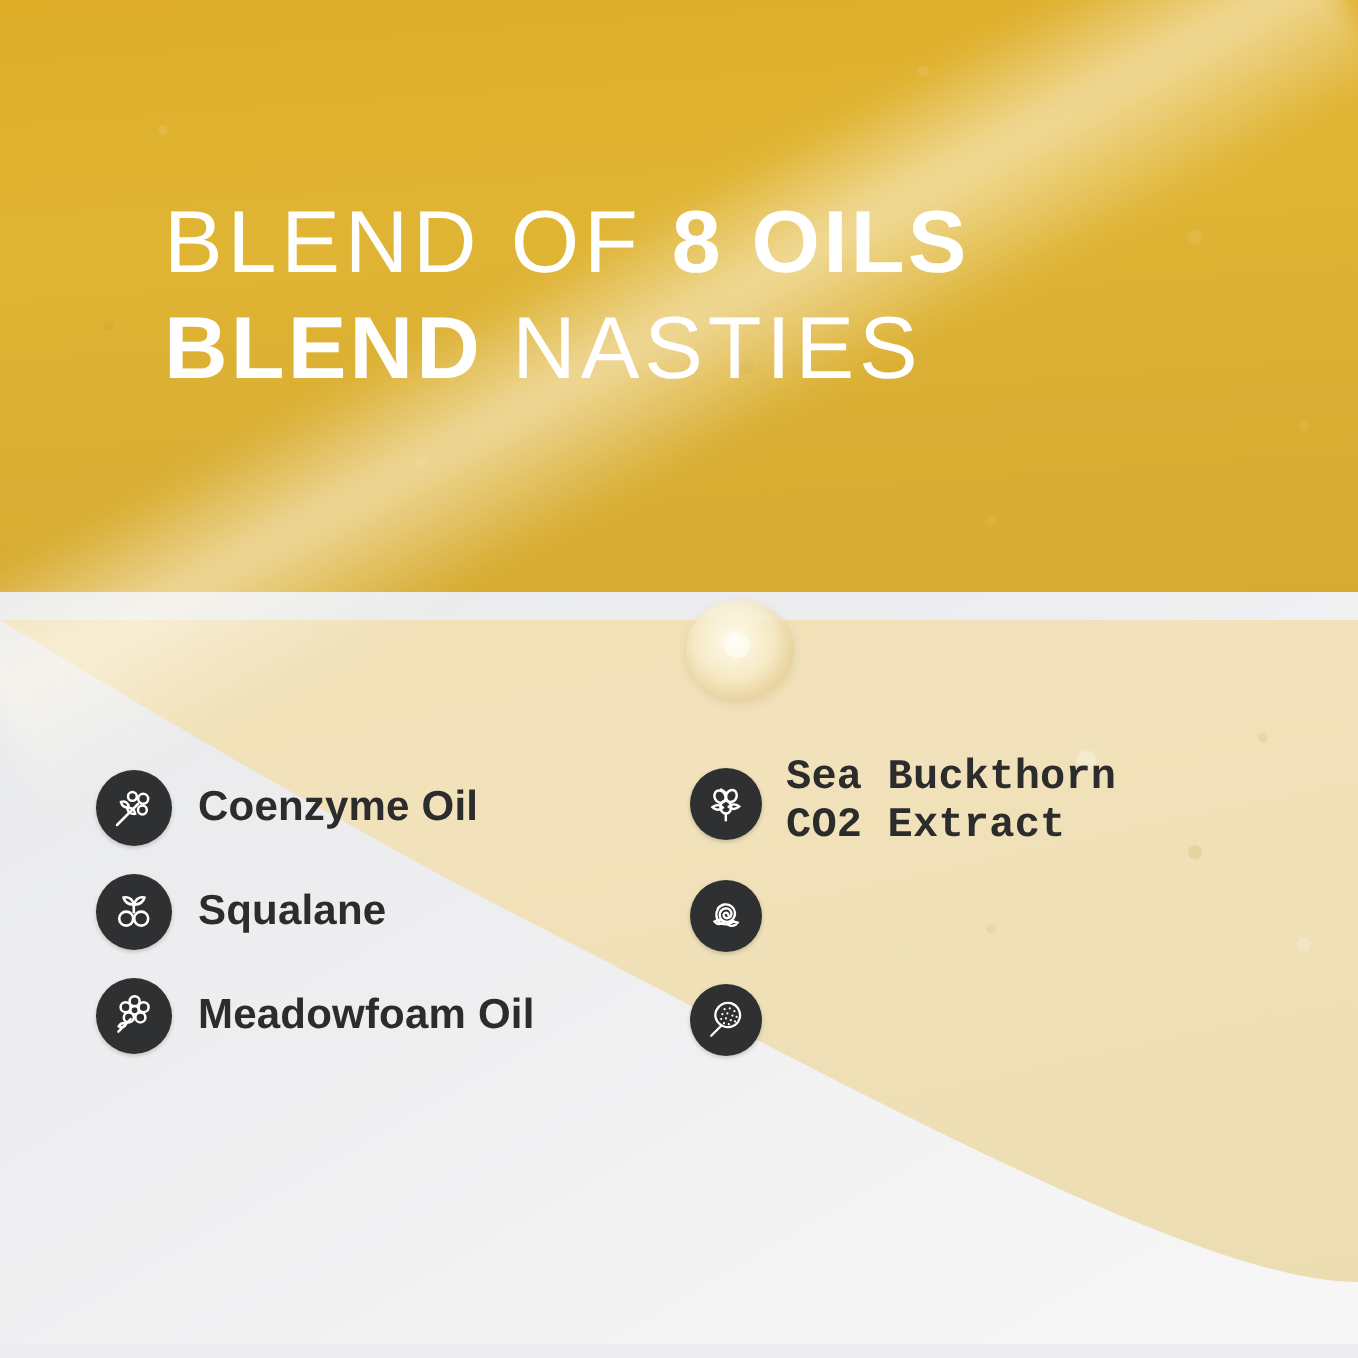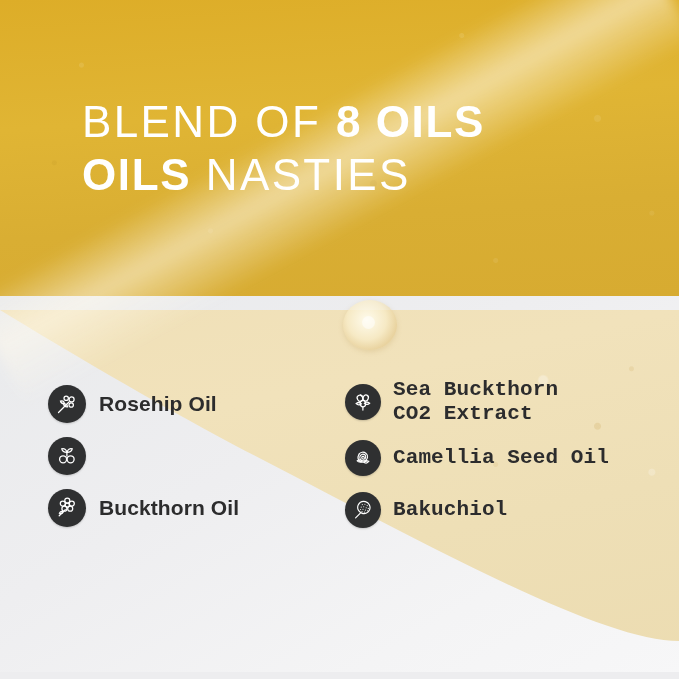--- a/index.html
+++ b/index.html
@@ -103,65 +103,66 @@
 <div id="poster">
 
   <div class="bg-gold"></div>
   <div class="bg-white"></div>
   <div class="bg-cream"></div>
   <div class="cream-sheen"></div>
   <div class="droplet"></div>
 
   <div class="headline">
     <span class="hl-line"><span class="hl-thin">BLEND OF </span><span class="hl-bold">8 OILS</span></span>
-    <span class="hl-line"><span class="hl-bold">OILS</span><span class="hl-thin"> NASTIES</span></span>
+    <span class="hl-line"><span class="hl-bold">BLEND</span><span class="hl-thin"> NASTIES</span></span>
   </div>
 
   <div class="col col-left">
 
     <div class="item">
       <span class="item-badge">
         <svg width="24" height="24" viewBox="0 0 24 24" fill="none" stroke="#fff" stroke-width="1.25" stroke-linecap="round">
           <path d="M3.5 20.5 L14 10"></path>
           <circle cx="16.6" cy="7.4" r="2.5"></circle>
           <circle cx="11.2" cy="6.2" r="2.2"></circle>
           <circle cx="16.2" cy="13.0" r="2.2"></circle>
           <path d="M9.4 11.6c-2.1.3-3.5-.8-3.9-2.6 1.9-.7 3.6.2 3.9 2.6z"></path>
           <path d="M12.6 14.9c-2.1.3-3.6-.9-4-2.7 1.9-.7 3.7.3 4 2.7z"></path>
         </svg>
       </span>
-      <span class="item-label">Rosehip Oil</span>
+      <span class="item-label">Coenzyme Oil</span>
     </div>
 
     <div class="item">
       <span class="item-badge">
         <svg width="24" height="24" viewBox="0 0 24 24" fill="none" stroke="#fff" stroke-width="1.3" stroke-linecap="round">
           <circle cx="8.1" cy="15.3" r="3.5"></circle>
           <circle cx="15.6" cy="15.3" r="3.5"></circle>
           <path d="M11.9 12.1 L11.9 8.2"></path>
           <path d="M11.9 8.4c-2.6-.2-4.6-1.5-5.1-3.6 2.3-.7 4.6.7 5.1 3.6z"></path>
           <path d="M12.1 8.4c2.6-.2 4.6-1.5 5.1-3.6-2.3-.7-4.6.7-5.1 3.6z"></path>
         </svg>
       </span>
+      <span class="item-label">Squalane</span>
     </div>
 
     <div class="item">
       <span class="item-badge">
         <svg width="24" height="24" viewBox="0 0 24 24" fill="none" stroke="#fff" stroke-width="1.25" stroke-linecap="round">
           <circle cx="12.3" cy="9.1" r="2.1"></circle>
           <circle cx="12.3" cy="4.6" r="2.5"></circle>
           <circle cx="16.8" cy="7.6" r="2.5"></circle>
           <circle cx="15.2" cy="12.7" r="2.5"></circle>
           <circle cx="9.4" cy="12.7" r="2.5"></circle>
           <circle cx="7.8" cy="7.6" r="2.5"></circle>
           <path d="M10.3 13.6 L4.2 19.8"></path>
           <path d="M8.2 15.7c-1.7-.5-3.1.1-3.8 1.5 1.4.9 3 .5 3.8-1.5z"></path>
         </svg>
       </span>
-      <span class="item-label">Buckthorn Oil</span>
+      <span class="item-label">Meadowfoam Oil</span>
     </div>
 
 
   </div>
 
   <div class="col col-right">
 
     <div class="item two-line">
       <span class="item-badge">
         <svg width="24" height="24" viewBox="0 0 24 24" fill="none" stroke="#fff" stroke-width="1.25" stroke-linecap="round">
@@ -181,21 +182,20 @@
     <div class="item">
       <span class="item-badge">
         <svg width="24" height="24" viewBox="0 0 24 24" fill="none" stroke="#fff" stroke-width="1.2" stroke-linecap="round">
           <path d="M13.2 11.6c0-.9-.8-1.5-1.6-1.2-.9.3-1.1 1.5-.4 2.2.8.8 2.2.6 3.0-.3.9-1.0.7-2.6-.4-3.5-1.2-1.0-3.1-.7-4.2.5-1.2 1.4-.9 3.6.5 4.8 1.6 1.4 4.1 1.0 5.5-.7 1.5-1.9 1.1-4.7-.8-6.2-2.1-1.7-5.2-1.2-6.9 1.0"></path>
           <path d="M8.0 8.6c-1.4 2.1-1.0 5.0.9 6.8"></path>
           <path d="M8.9 15.4c2.2 1.2 5.0.8 6.9-.9"></path>
           <path d="M6.3 14.8c1.6-1.1 3.6-1.0 4.8.2-1.4 1.4-3.4 1.4-4.8-.2z"></path>
           <path d="M17.8 15.3c-1.8-.8-3.7-.3-4.7 1.1 1.7 1.0 3.7.5 4.7-1.1z"></path>
         </svg>
       </span>
-      <span class="item-label">Camellia Seed Oil</span>
     </div>
 
 
     <div class="item">
       <span class="item-badge">
         <svg width="24" height="24" viewBox="0 0 24 24" fill="none" stroke="#fff" stroke-width="1.15" stroke-linecap="round">
           <path d="M14.4 3.6c3.6 1.1 5.4 4.6 4.3 7.9-1.1 3.3-4.7 4.9-8.0 3.6-3.4-1.3-4.9-4.9-3.5-8.0 1.2-2.6 4.0-4.2 7.2-3.5z" fill="none"></path>
           <path d="M9.6 14.9 L4.6 19.9"></path>
           <circle cx="11.3" cy="6.6" r=".55" fill="#fff" stroke="none"></circle>
           <circle cx="13.9" cy="6.2" r=".55" fill="#fff" stroke="none"></circle>
@@ -205,18 +205,17 @@
           <circle cx="15.2" cy="9.8" r=".55" fill="#fff" stroke="none"></circle>
           <circle cx="17.3" cy="10.4" r=".55" fill="#fff" stroke="none"></circle>
           <circle cx="9.6" cy="11.5" r=".55" fill="#fff" stroke="none"></circle>
           <circle cx="12.0" cy="11.2" r=".55" fill="#fff" stroke="none"></circle>
           <circle cx="14.4" cy="12.1" r=".55" fill="#fff" stroke="none"></circle>
           <circle cx="16.5" cy="12.7" r=".55" fill="#fff" stroke="none"></circle>
           <circle cx="11.0" cy="13.6" r=".55" fill="#fff" stroke="none"></circle>
           <circle cx="13.4" cy="14.1" r=".55" fill="#fff" stroke="none"></circle>
         </svg>
       </span>
-      <span class="item-label">Bakuchiol</span>
     </div>
 
   </div>
 
 </div>
 
 </body></html>

